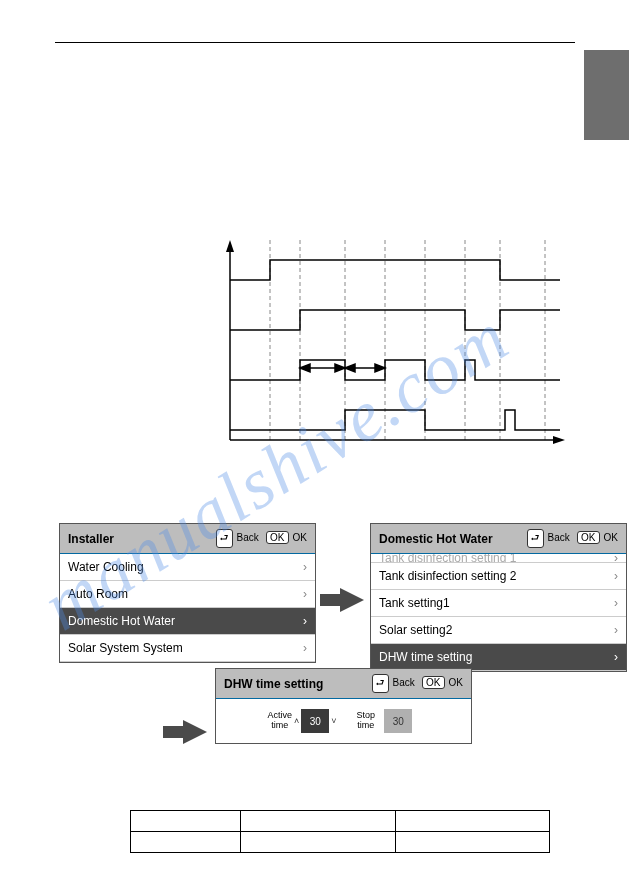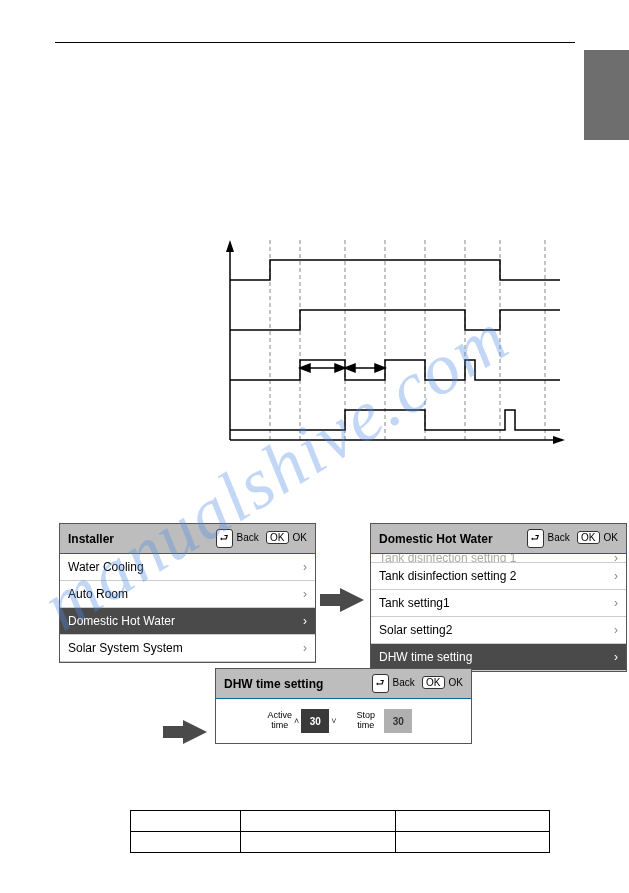--- a/index.html
+++ b/index.html
@@ -15,21 +15,21 @@
     .chev { font-size:12px; color:#888; }
     .panel-item.selected .chev { color:#fff; }
     .arrow { position:absolute; width:0; height:0; }
     .arrow-right { border-top:12px solid transparent; border-bottom:12px solid transparent; border-left:24px solid #4a4a4a; }
     .arrow-body { position:absolute; background:#4a4a4a; }
     .dhw-body { padding:10px; display:flex; justify-content:center; }
     .dhw-cols { display:flex; gap:20px; align-items:center; font-size:10px; }
     .dhw-col { display:flex; flex-direction:row; align-items:center; gap:2px; }
     .dhw-label { text-align:center; font-size:9px; line-height:1.1; }
     .caret { font-size:9px; color:#333; }
-    .num-box { width:28px; height:24px; display:flex; align-items:center; justify-content:center; color:#fff; font-weight:bold; }
+    .num-box { width:28px; height:24px; display:flex; align-items:center; justify-content:center; color:#fff; font-weight:normal; }
     .num-active { background:#3a3a3a; }
     .num-stop { background:#b0b0b0; color:#333; }
     .empty-table { position:absolute; border-collapse:collapse; }
     .empty-table td { border:1px solid #000; height:18px; }
     .side-tab { position:absolute; right:0; top:50px; width:45px; height:90px; background:#6e6e6e; }
   </style>
 </head>
 <body>
 
 <div class="side-tab"></div>

